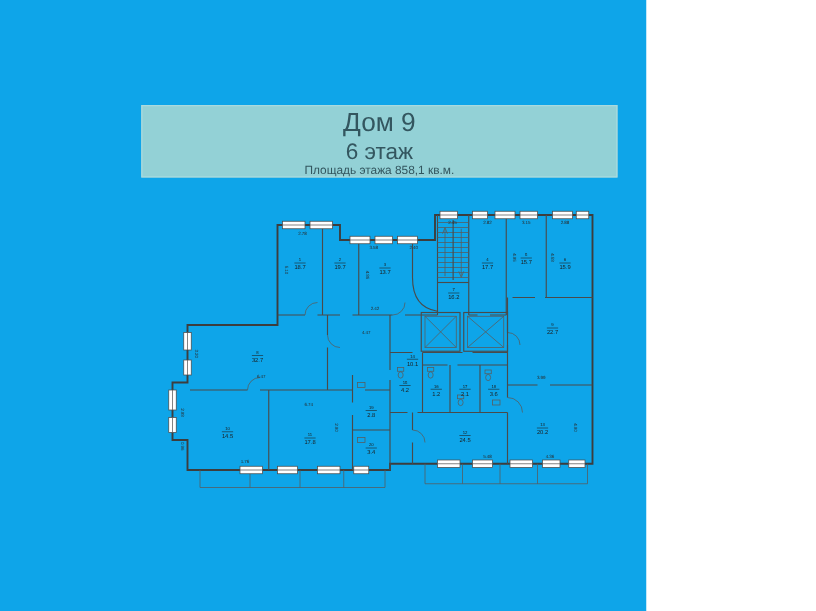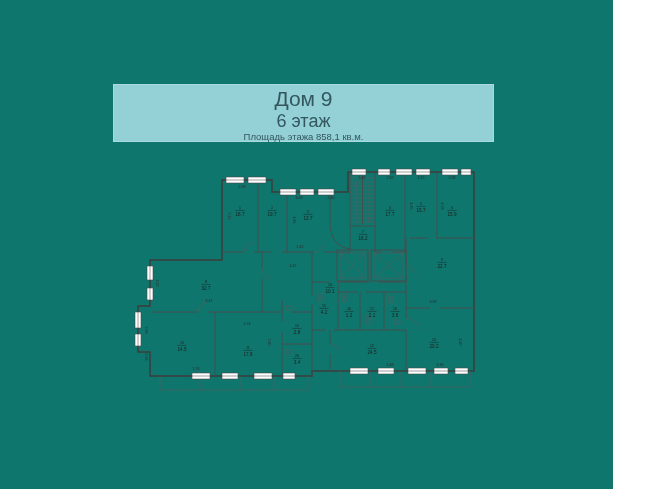--- a/index.html
+++ b/index.html
@@ -1,19 +1,19 @@
 <!DOCTYPE html>
 <html><head>
 <meta charset="utf-8">
 <style>
   html,body{margin:0;padding:0;}
   .page{
     position:relative;
-    width:613px;height:489px;
-    background:#0f766e;
+    width:517px;height:489px;
+    background:#0ea5e9;
     font-family:"Liberation Sans", sans-serif;
     overflow:hidden;
   }
   .banner{
     position:absolute;
     left:113px;top:84px;width:381px;height:58px;
     background:#93d1d6;
     border:1px solid #a9dade;
     box-sizing:border-box;
     text-align:center;

